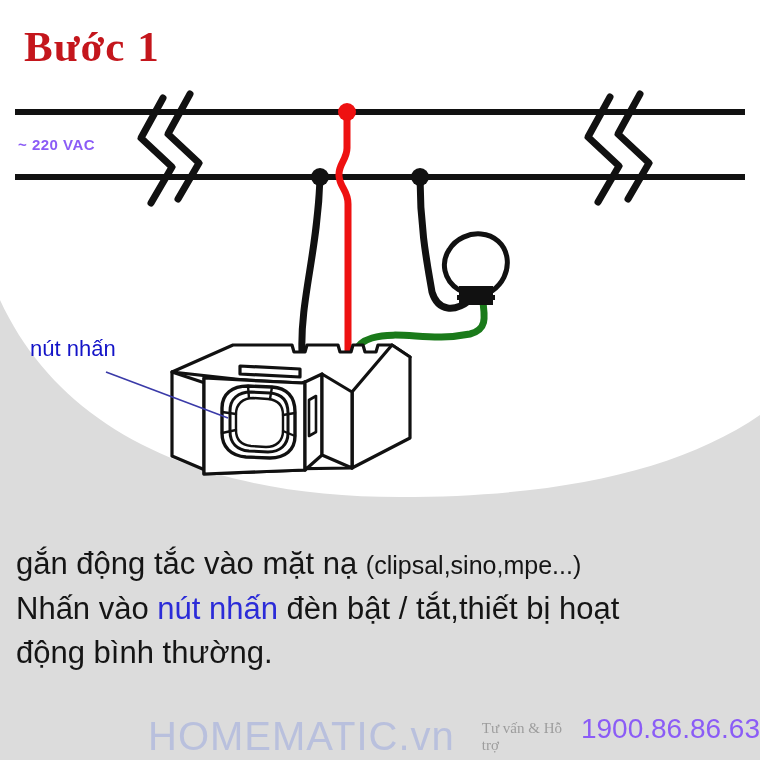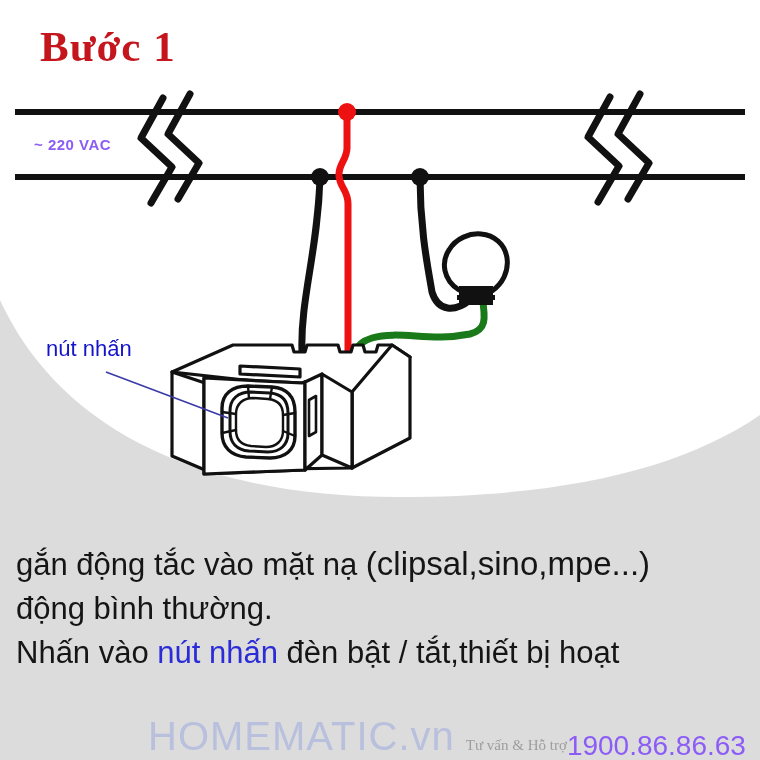--- a/index.html
+++ b/index.html
@@ -14,21 +14,21 @@
     position:relative;
     width:760px;height:760px;
     background:#ffffff;
     overflow:hidden;
   }
   #scene{
     position:absolute;
     top:0;left:0;
     width:760px;height:760px;
   }
-  .txt{position:absolute;white-space:nowrap;margin-left:16px;}
+  .txt{position:absolute;white-space:nowrap;}
 
   #title{
     left:24px; top:22px;
     font-family:"Liberation Serif", serif;
     font-weight:bold;
     font-size:43px;
     color:#c4161c;
     letter-spacing:1px;
   }
   #vac{
@@ -48,29 +48,29 @@
 
   #caption{
     position:absolute;
     left:16px; top:542px;
     width:730px;
     font-family:"Liberation Sans", sans-serif;
     font-size:31px;
     line-height:44px;
     color:#151515;
   }
-  #caption .sm{font-size:33px;}
+  #caption .sm{font-size:25px;}
   #caption .hl{color:#2b2bd8;}
 
   #wm{
     position:absolute;
     left:148px; top:716px;
     display:flex;
     align-items:flex-end;
-    gap:11px;
+    gap:27px;
   }
   #wm .logo{
     font-family:"Liberation Sans", sans-serif;
     font-size:40px;
     font-weight:300;
     letter-spacing:1px;
     color:#b9c0dd;
     line-height:40px;
   }
   #wm .side{
@@ -181,22 +181,22 @@
 
     <line x1="106" y1="372" x2="228" y2="418" stroke="#3a3aa8" stroke-width="1.6"></line>
   </svg>
 
   <div class="txt" id="title">Bước 1</div>
   <div class="txt" id="vac">~ 220 VAC</div>
   <div class="txt" id="btnlabel">nút nhấn</div>
 
   <div id="caption">
     <div><span>gắn động tắc vào mặt nạ </span><span class="sm">(clipsal,sino,mpe...)</span></div>
+    <div><span>Nhấn vào </span><span class="hl">nút nhấn</span><span> đèn bật / tắt,thiết bị hoạt</span></div>
     <div><span>động bình thường.</span></div>
-    <div><span>Nhấn vào </span><span class="hl">nút nhấn</span><span> đèn bật / tắt,thiết bị hoạt</span></div>
   </div>
 
   <div id="wm">
     <div class="logo">HOMEMATIC.vn</div>
     <div class="side">
       <div class="s1">Tư vấn &amp; Hỗ trợ</div>
       <div class="s2">1900.86.86.63</div>
     </div>
   </div>
 

